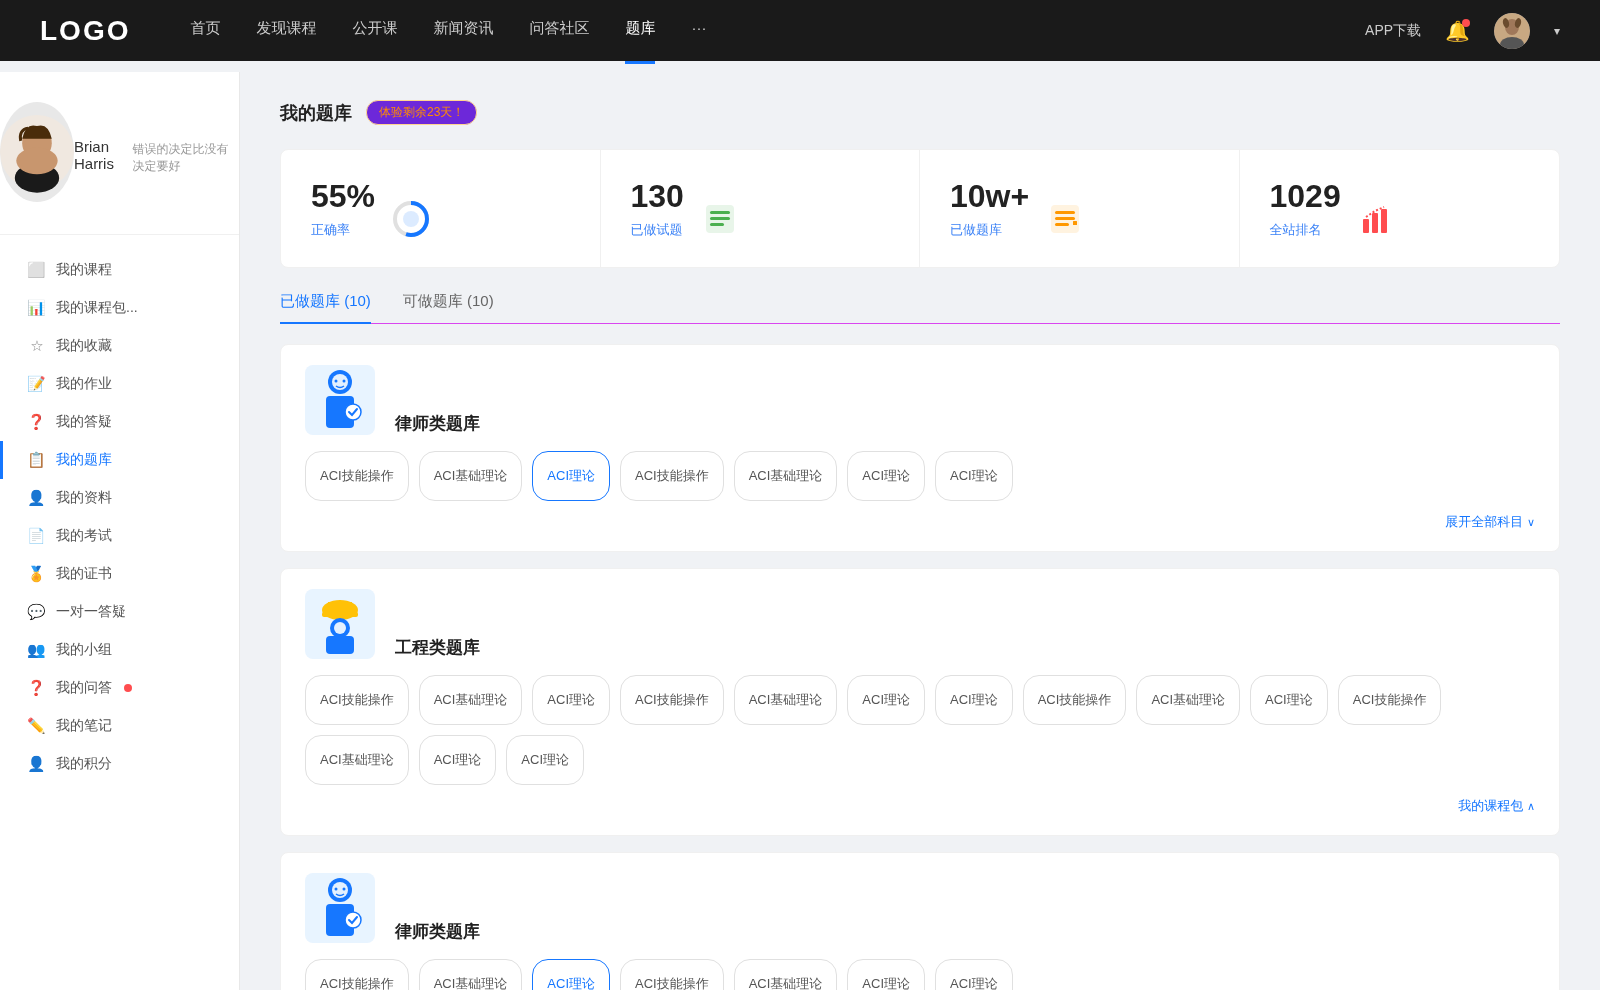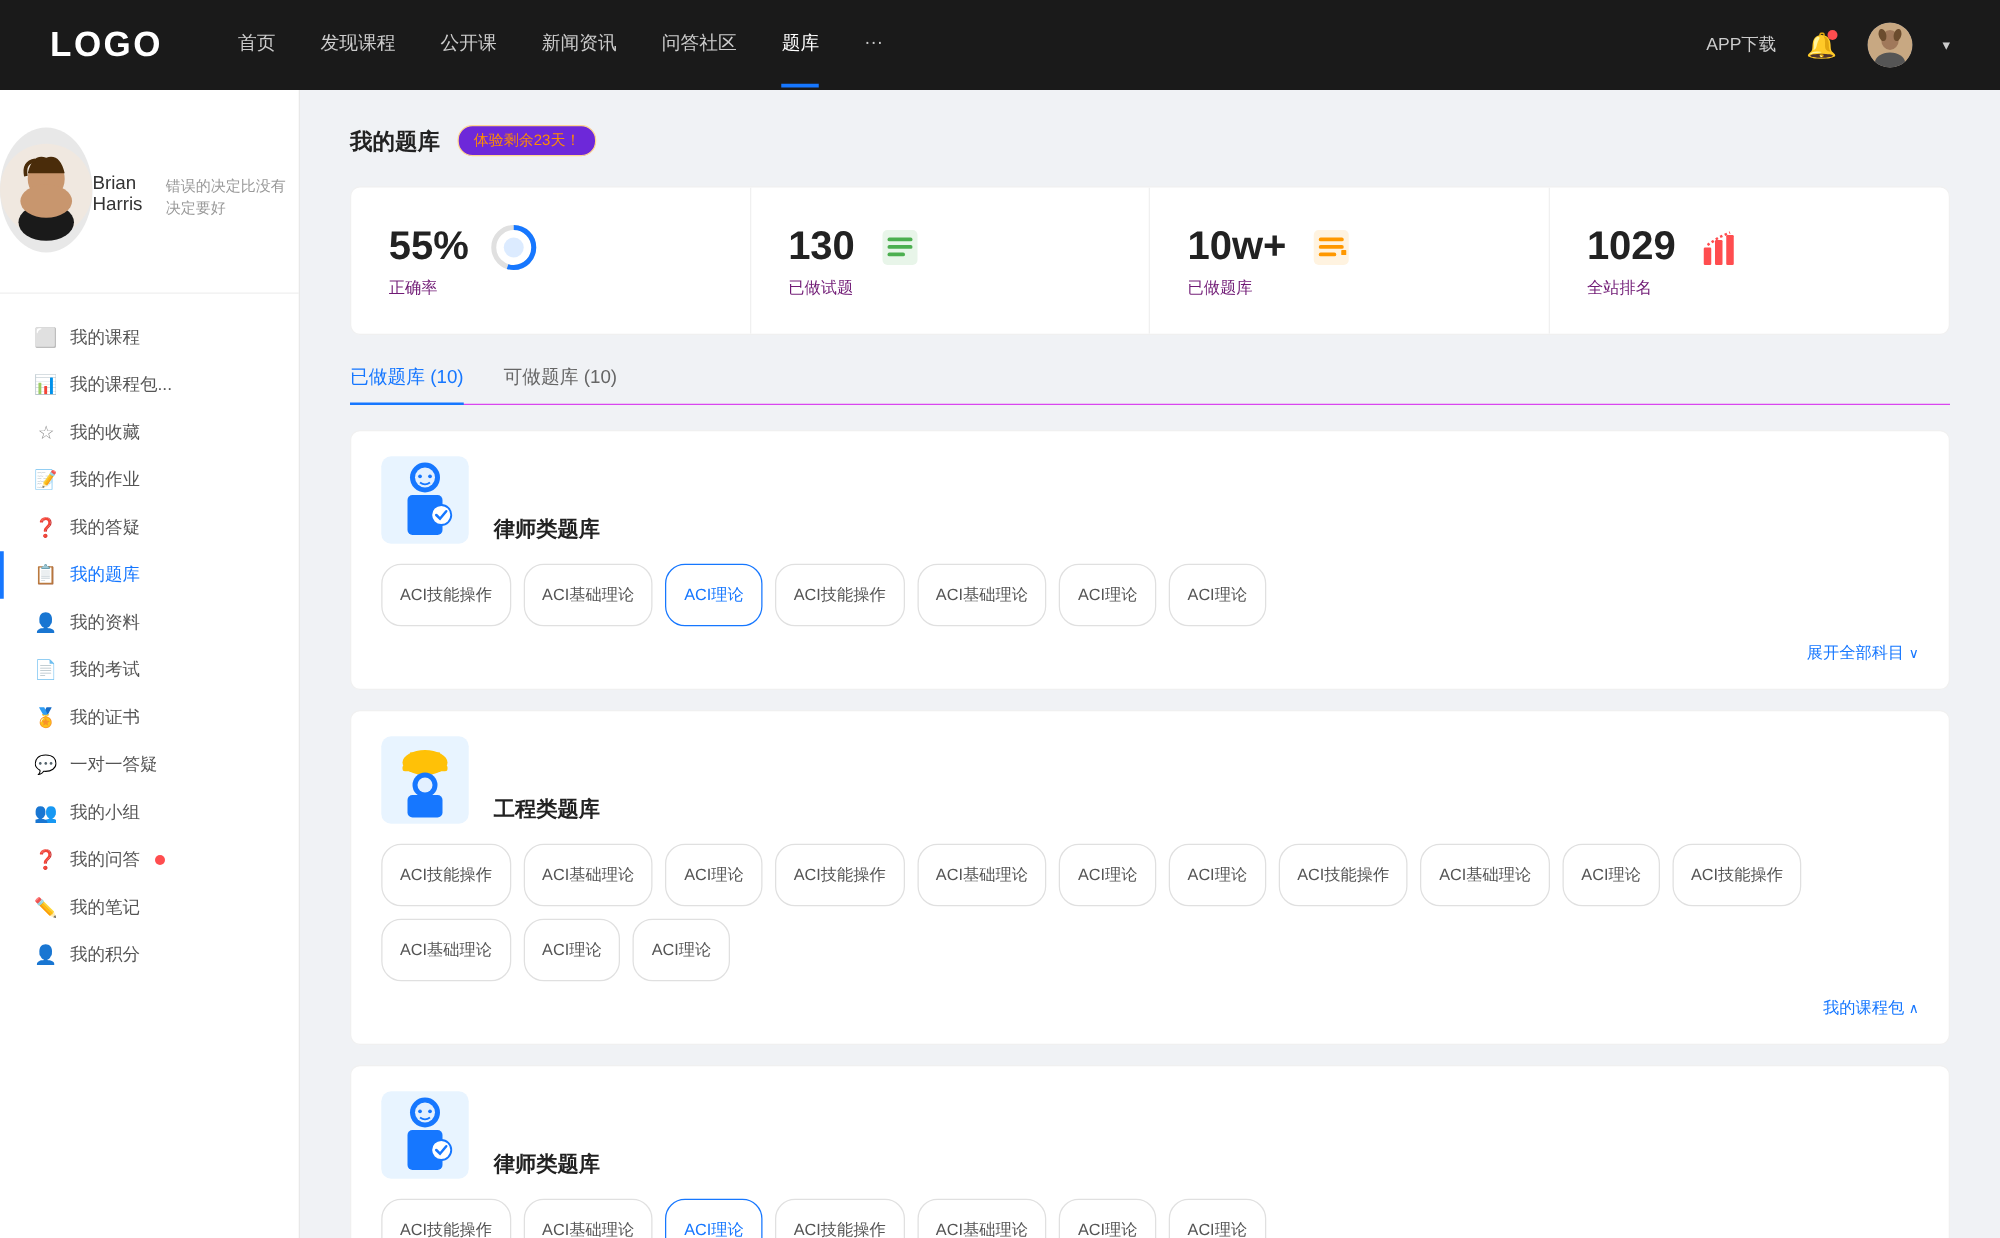--- a/index.html
+++ b/index.html
@@ -1,21 +1,21 @@
 <!DOCTYPE html>
 <html><head>
   <meta charset="utf-8">
   <style>
     * { box-sizing: border-box; margin: 0; padding: 0; }
     body { font-family: -apple-system, BlinkMacSystemFont, 'PingFang SC', 'Microsoft YaHei', sans-serif; background: #f0f2f5; min-height: 990px; }
 
     
     .navbar {
       background: #1a1a1a;
-      height: 72px;
+      height: 61px;
       display: flex;
       align-items: center;
       padding: 0 40px;
       position: fixed;
       top: 0; left: 0; right: 0;
       z-index: 100;
     }
     .navbar-logo {
       color: white;
       font-size: 28px;
@@ -199,33 +199,33 @@
       background: #fff;
       border-radius: 8px;
       overflow: hidden;
       margin-bottom: 24px;
       border: 1px solid #f0f0f0;
     }
     .stat-item {
       padding: 28px 30px;
       border-right: 1px solid #f0f0f0;
       display: flex;
-      align-items: flex-start;
+      align-items: flex-end;
       gap: 16px;
     }
     .stat-item:last-child { border-right: none; }
     .stat-text { display: flex; flex-direction: column; gap: 6px; }
     .stat-value {
       font-size: 32px;
       font-weight: 700;
       color: #222;
     }
     .stat-label {
       font-size: 13px;
-      color: #701a75;
+      color: #3b82f6;
     }
     .stat-icon {
       width: 40px; height: 40px;
       display: flex; align-items: center; justify-content: center;
     }
 
     
     .tabs-row {
       display: flex;
       gap: 32px;

